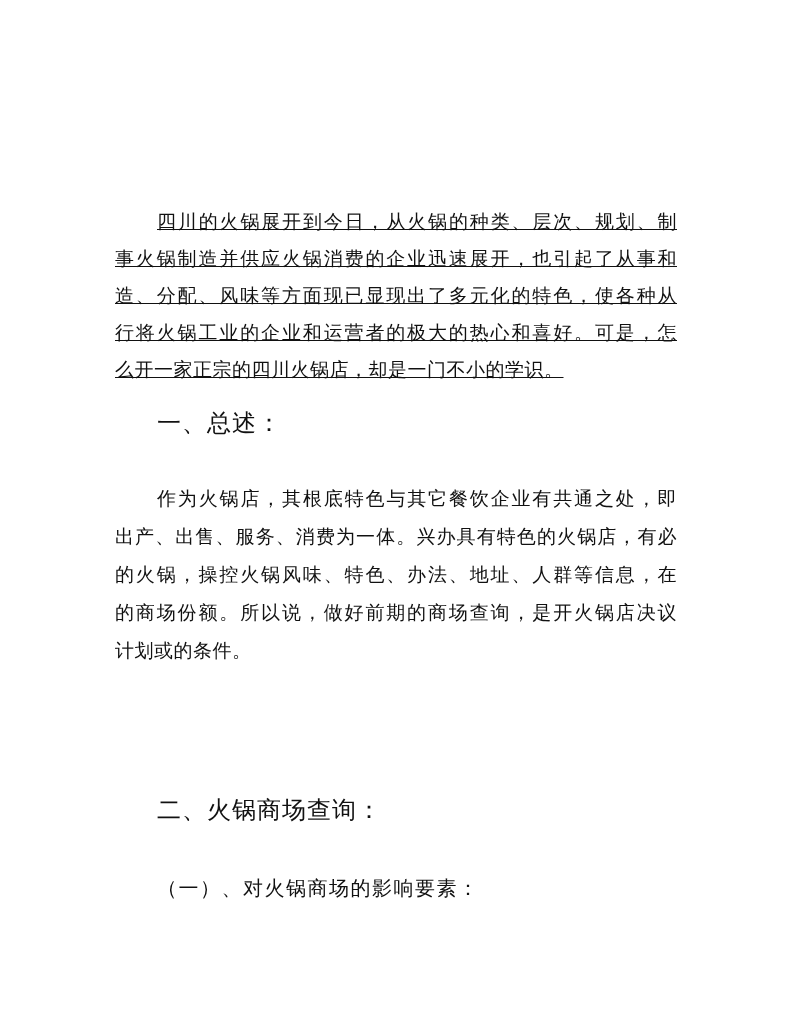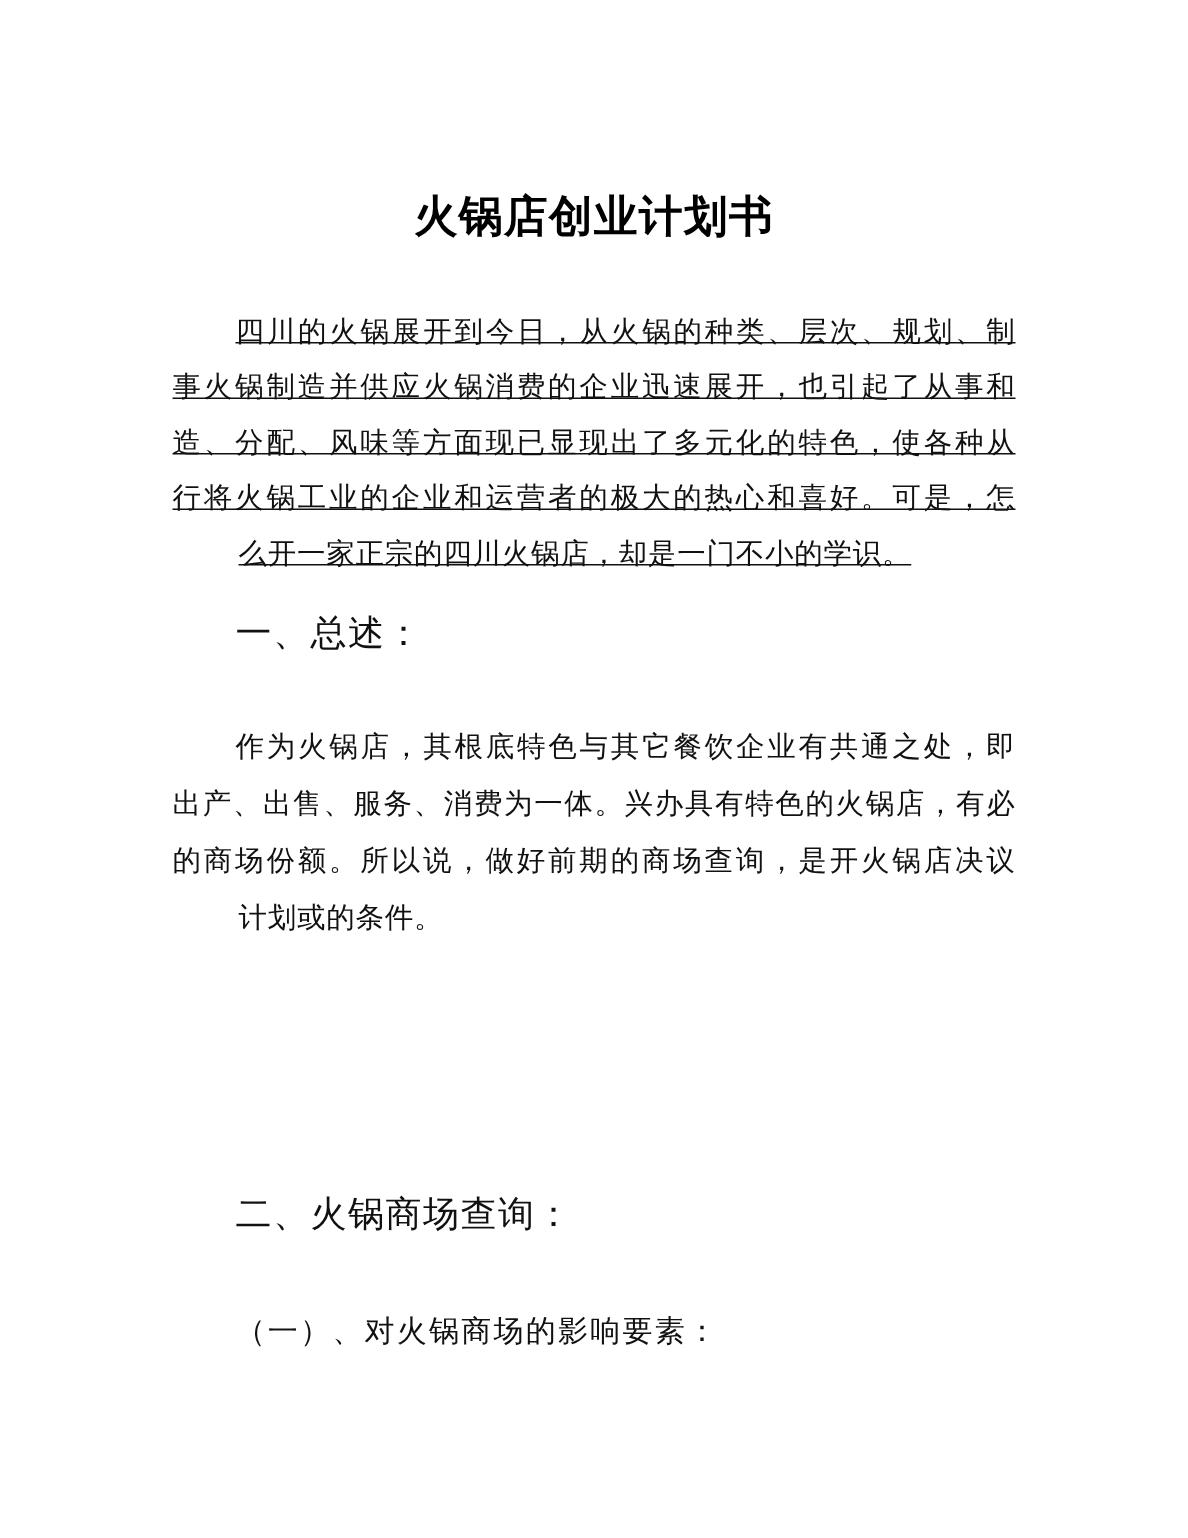--- a/index.html
+++ b/index.html
@@ -46,21 +46,21 @@
   .para-1 .ln { height: 37px; line-height: 37px; }
   .para-2 { top: 480px; }
   .para-2 .ln { height: 38px; line-height: 38px; }
   .ln {
     text-align: justify;
     text-align-last: justify;
     text-justify: inter-character;
     white-space: nowrap-off;
   }
   .ln-first { text-indent: 42px; }
-  .ln-last { text-align-last: left; margin-left: 44px; }
+  .ln-last { text-align-last: left; }
   .heading {
     position: absolute;
     left: 115px;
     width: 562px;
     height: 38px;
     line-height: 38px;
     font-size: 24px;
     font-weight: normal;
     text-indent: 42px;
     letter-spacing: 1px;
@@ -78,35 +78,35 @@
     text-indent: 42px;
     letter-spacing: 1.5px;
   }
   .subheading-1 { top: 869px; }
 </style>
 </head>
 <body>
 
 <div class="page">
 
-  <h1 class="doc-title">火锅店创业计划书</h1>
 
   <div class="block para-1">
     <div class="ln ln-first">四川的火锅展开到今日，从火锅的种类、层次、规划、制</div>
     <div class="ln">事火锅制造并供应火锅消费的企业迅速展开，也引起了从事和</div>
     <div class="ln">造、分配、风味等方面现已显现出了多元化的特色，使各种从</div>
     <div class="ln">行将火锅工业的企业和运营者的极大的热心和喜好。可是，怎</div>
     <div class="ln ln-last">么开一家正宗的四川火锅店，却是一门不小的学识。</div>
   </div>
 
   <div class="heading heading-1">一、总述：</div>
 
   <div class="block para-2">
     <div class="ln ln-first">作为火锅店，其根底特色与其它餐饮企业有共通之处，即</div>
     <div class="ln">出产、出售、服务、消费为一体。兴办具有特色的火锅店，有必</div>
+    <div class="ln">的火锅，操控火锅风味、特色、办法、地址、人群等信息，在</div>
     <div class="ln">的商场份额。所以说，做好前期的商场查询，是开火锅店决议</div>
     <div class="ln ln-last">计划或的条件。</div>
   </div>
 
   <div class="heading heading-2">二、火锅商场查询：</div>
 
   <div class="subheading subheading-1">（一）、对火锅商场的影响要素：</div>
 
 </div>
 

